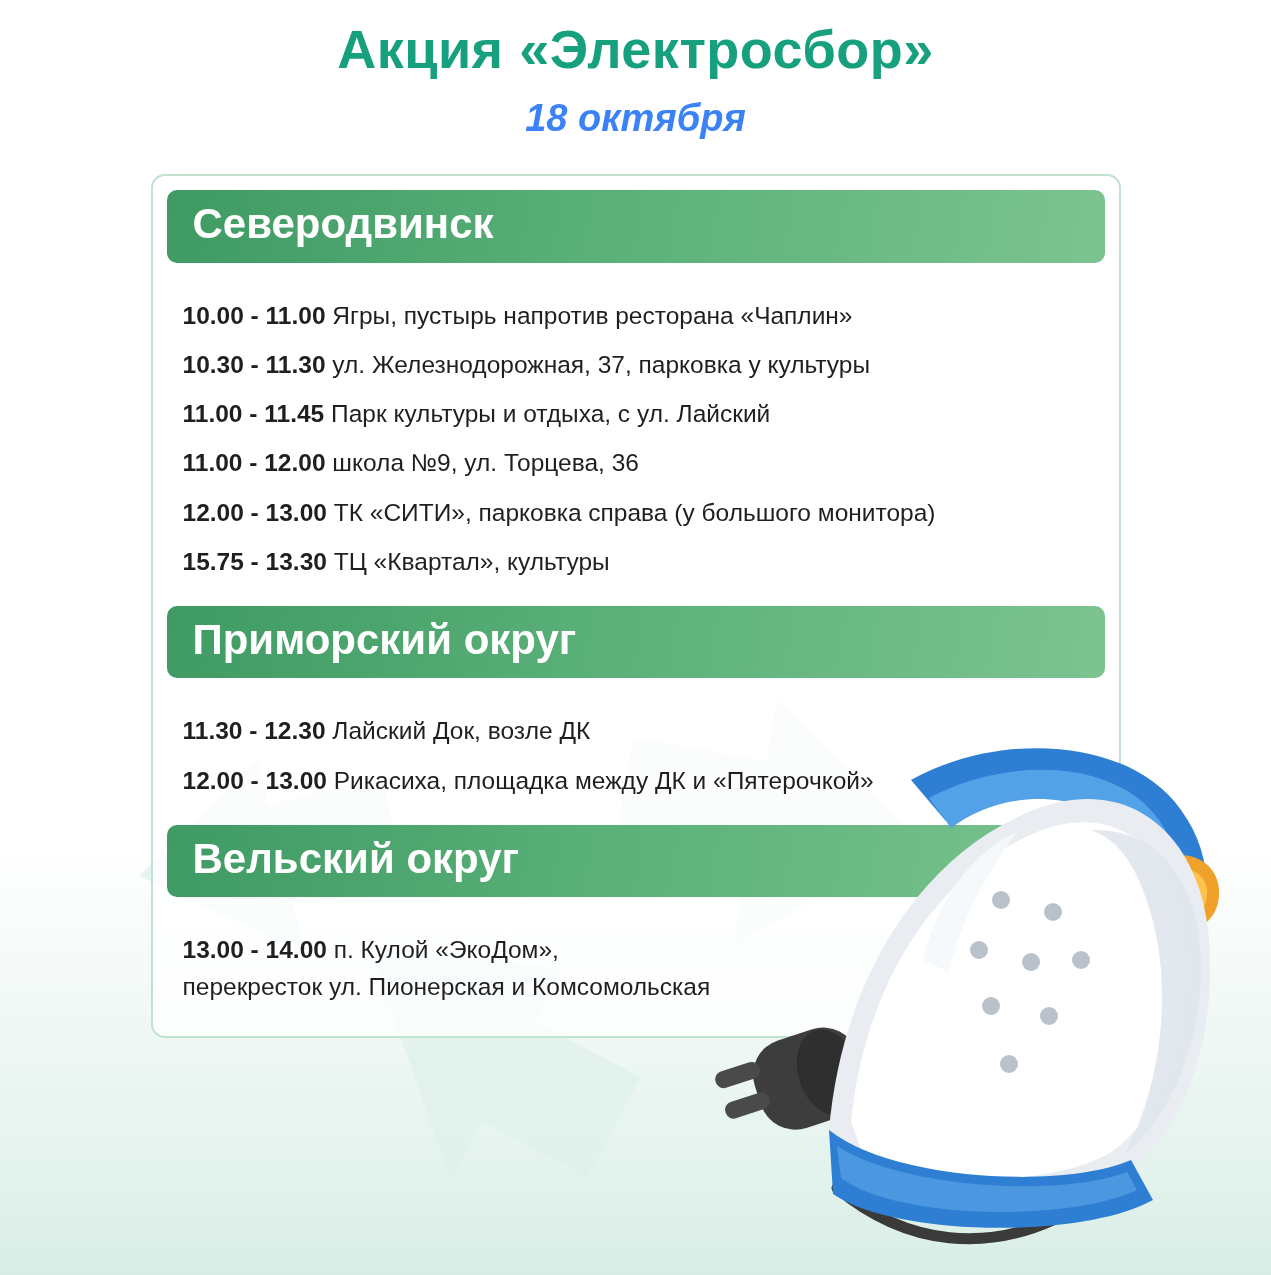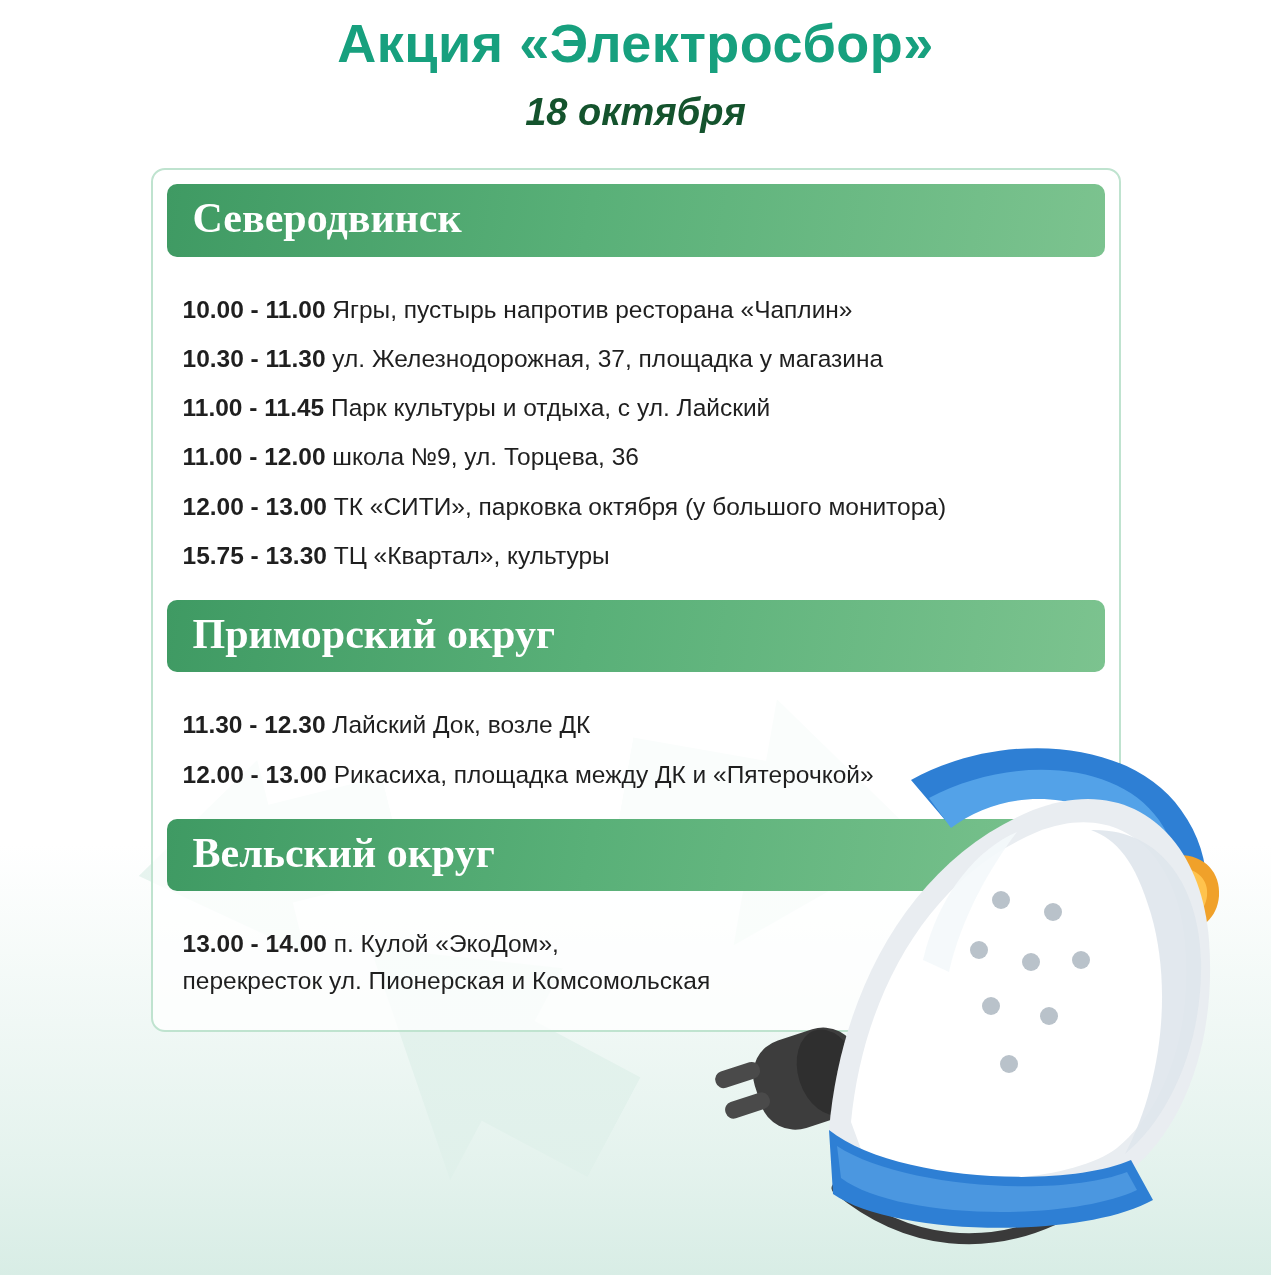--- a/index.html
+++ b/index.html
@@ -58,26 +58,26 @@
   .page {
     position: relative;
     z-index: 2;
   }
   .title {
     text-align: center;
     color: #17a07e;
     font-weight: bold;
     font-size: 54px;
     letter-spacing: .5px;
-    margin: 14px 0 0 0;
+    margin: 20px 0 0 0;
     line-height: 1.1;
   }
   .subtitle {
     text-align: center;
-    color: #14532d;
+    color: #3b82f6;
     font-style: italic;
     font-weight: bold;
     font-size: 38px;
     margin: 18px 0 0 0;
   }
 
   
   .schedule {
     width: 970px;
     margin: 34px auto 0 auto;
@@ -90,21 +90,20 @@
   .section-head {
     margin: 14px 14px 0 14px;
     border-radius: 10px;
     background: linear-gradient(100deg, #3f9a63 0%, #59b078 45%, #7cc38f 100%);
     color: #ffffff;
     font-size: 42px;
     font-weight: bold;
     padding: 10px 26px 14px 26px;
     line-height: 1.15;
     box-sizing: border-box;
-    font-family: Liberation Serif, serif;
   }
   .section-body {
     padding: 22px 30px 6px 30px;
     font-size: 24.5px;
     color: #1f1f1f;
     line-height: 1.52;
   }
   .entry {
     margin: 12px 0 6px 0;
   }
@@ -144,24 +143,24 @@
 
   <h1 class="title">Акция «Электросбор»</h1>
   <div class="subtitle">18 октября</div>
 
   <div class="schedule">
 
     <div id="sections-host">
         <div class="section-head">Северодвинск</div>
         <div class="section-body">
           <p class="entry"><span class="time">10.00 - 11.00</span> <span class="place">Ягры, пустырь напротив ресторана «Чаплин»</span></p>
-          <p class="entry"><span class="time">10.30 - 11.30</span> <span class="place">ул. Железнодорожная, 37, площадка у магазина</span></p>
+          <p class="entry"><span class="time">10.30 - 11.30</span> <span class="place">ул. Железнодорожная, 37, парковка у культуры</span></p>
           <p class="entry"><span class="time">11.00 - 11.45</span> <span class="place">Парк культуры и отдыха, с ул. Лайский</span></p>
           <p class="entry"><span class="time">11.00 - 12.00</span> <span class="place">школа №9, ул. Торцева, 36</span></p>
-          <p class="entry"><span class="time">12.00 - 13.00</span> <span class="place">ТК «СИТИ», парковка октября (у большого монитора)</span></p>
+          <p class="entry"><span class="time">12.00 - 13.00</span> <span class="place">ТК «СИТИ», парковка справа (у большого монитора)</span></p>
           <p class="entry"><span class="time">15.75 - 13.30</span> <span class="place">ТЦ «Квартал», культуры</span></p>
         </div>
         <div class="section-head">Приморский округ</div>
         <div class="section-body">
           <p class="entry"><span class="time">11.30 - 12.30</span> <span class="place">Лайский Док, возле ДК</span></p>
           <p class="entry"><span class="time">12.00 - 13.00</span> <span class="place">Рикасиха, площадка между ДК и «Пятерочкой»</span></p>
         </div>
         <div class="section-head">Вельский округ</div>
         <div class="section-body">
           <p class="entry"><span class="time">13.00 - 14.00</span> <span class="place">п. Кулой «ЭкоДом»,</span><span class="cont">перекресток ул. Пионерская и Комсомольская</span></p>

